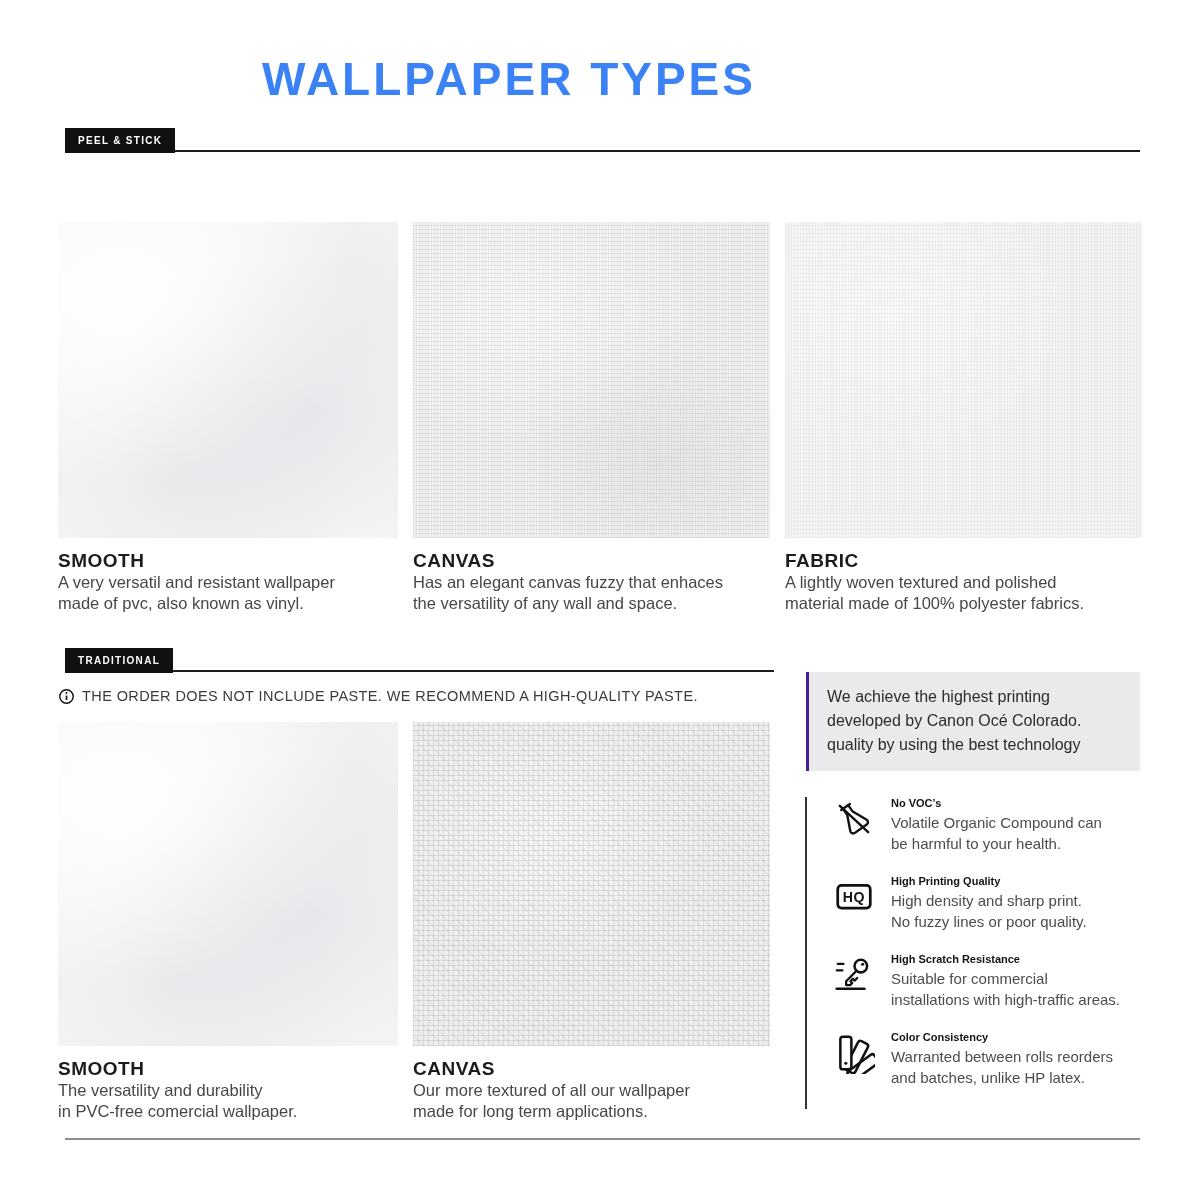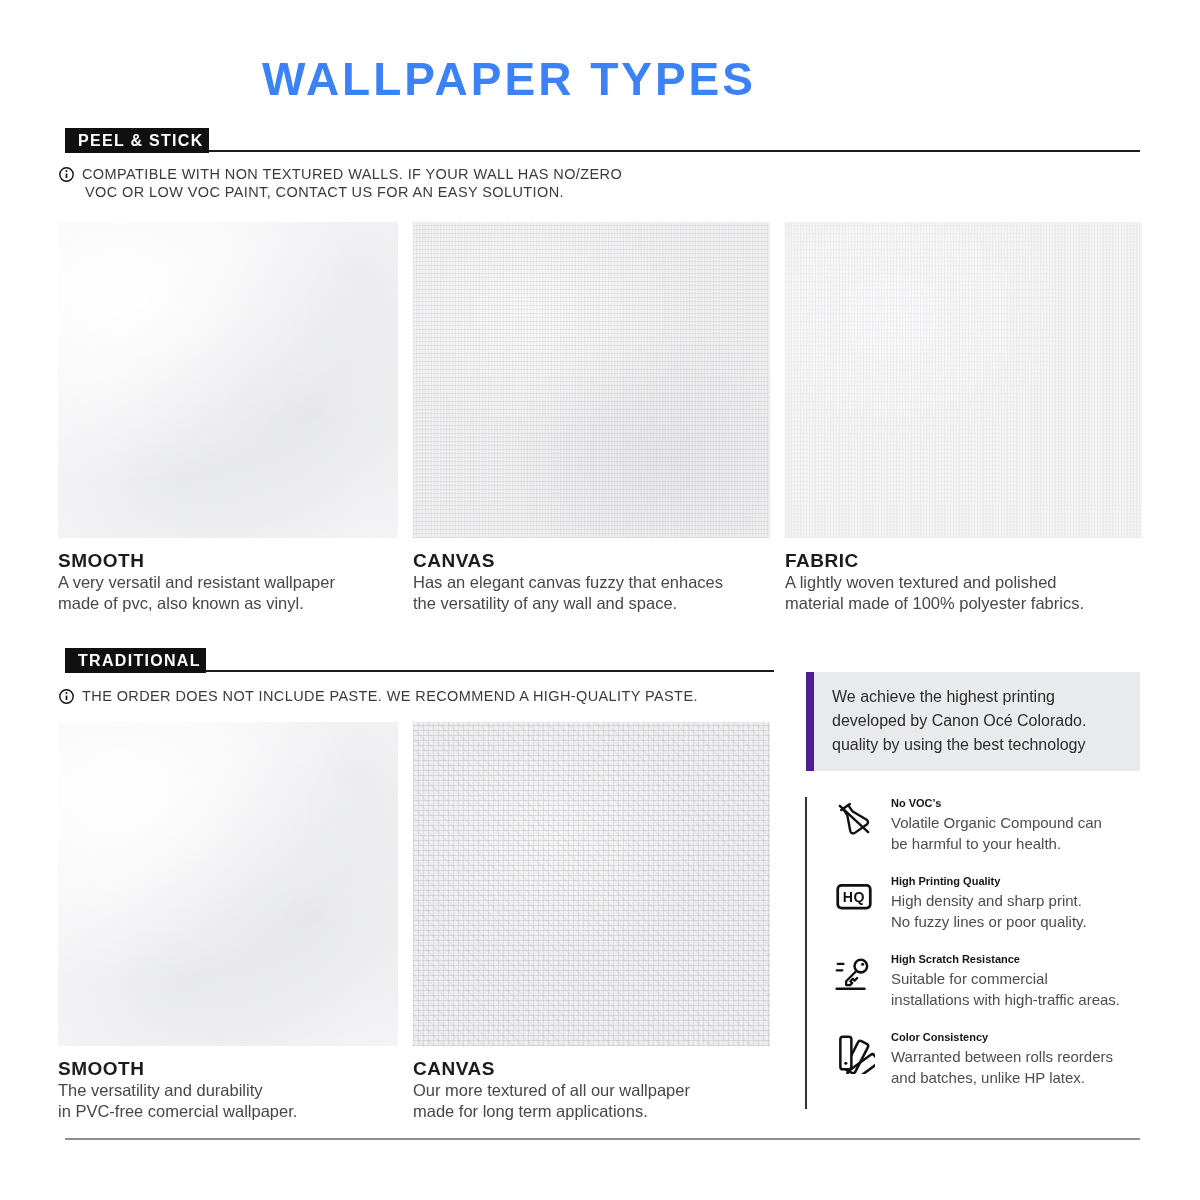--- a/index.html
+++ b/index.html
@@ -31,24 +31,24 @@
   
   .rule { position: absolute; height: 2px; background: #1c1c1c; }
   .rule-1 { left: 65px; top: 150px; width: 1075px; }
   .rule-2 { left: 65px; top: 670px; width: 709px; }
   .rule-bottom { left: 65px; top: 1138px; width: 1075px; background: #8e8e8e; }
 
   .badge {
     position: absolute;
     background: #101010;
     color: #ffffff;
-    font-size: 16px;
+    font-size: 10px;
     font-weight: 700;
     letter-spacing: 1.3px;
-    padding: 4px 5px 4px 13px;
+    padding: 4px 13px 4px 13px;
     line-height: 17px;
     white-space: nowrap;
     z-index: 2;
   }
   .badge-1 { left: 65px; top: 128px; }
   .badge-2 { left: 65px; top: 648px; }
 
   
   .note {
     position: absolute;
@@ -130,21 +130,21 @@
     white-space: nowrap;
   }
 
   
   .quote-box {
     position: absolute;
     left: 806px;
     top: 672px;
     width: 334px;
     background: #e9eaeb;
-    border-left: 8px solid #4c1d95;
+    border-left: 3px solid #4c1d95;
     padding: 13px 16px 14px 18px;
     font-size: 16px;
     line-height: 24px;
     color: #2c2c2c;
   }
   .quote-box div { white-space: nowrap; }
 
   .features {
     position: absolute;
     left: 805px;
@@ -179,31 +179,20 @@
 </head>
 <body>
 
 <div class="page">
 
   <h1 class="title">WALLPAPER TYPES</h1>
 
   <div class="rule rule-1"></div>
   <div class="badge badge-1">PEEL &amp; STICK</div>
 
-  <div class="note note-1">
-    <svg width="17" height="17" viewBox="0 0 18 18">
-      <circle cx="9" cy="9" r="7.1" class="icon-stroke" stroke-width="1.5"></circle>
-      <line x1="9" y1="8" x2="9" y2="12.8" class="icon-stroke" stroke-width="1.8"></line>
-      <circle cx="9" cy="5.3" r="1.05" fill="#111111"></circle>
-    </svg>
-    <div class="note-text">
-      <div class="line1">COMPATIBLE WITH NON TEXTURED WALLS. IF YOUR WALL HAS NO/ZERO</div>
-      <div class="line2">VOC OR LOW VOC PAINT, CONTACT US FOR AN EASY SOLUTION.</div>
-    </div>
-  </div>
 
   <div class="cards-row row-1">
     <div class="card">
       <div class="swatch tex-smooth"></div>
       <div class="card-name">SMOOTH</div>
       <div class="card-desc">
         <div>A very versatil and resistant wallpaper</div>
         <div>made of pvc, also known as vinyl.</div>
       </div>
     </div>

